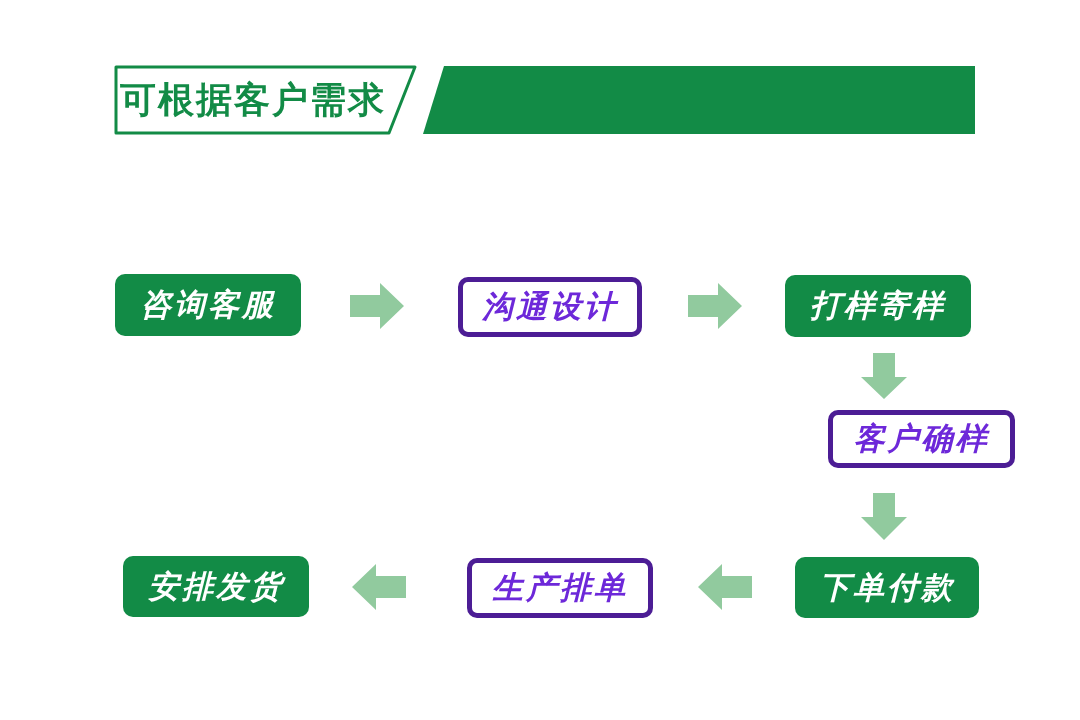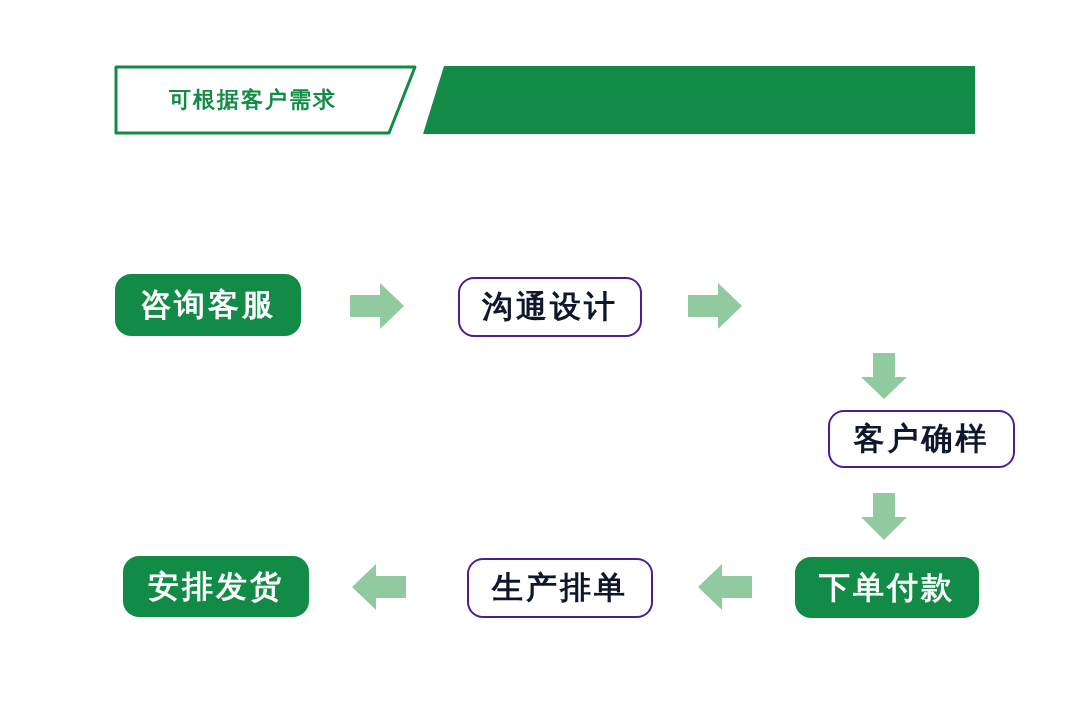--- a/index.html
+++ b/index.html
@@ -17,49 +17,50 @@
   .shape-layer {
     position: absolute;
     left: 0; top: 0;
     width: 1080px; height: 720px;
     pointer-events: none;
   }
   .hdr-label {
     position: absolute;
     display: flex; align-items: center; justify-content: center;
     font-weight: bold;
-    font-size: 22px;
+    font-size: 36px;
     letter-spacing: 2px;
     white-space: nowrap;
   }
   .hdr-left {
     left: 115px; top: 66px; width: 276px; height: 68px;
     color: #128b46;
   }
   .hdr-right {
     left: 435px; top: 66px; width: 540px; height: 68px;
     color: #ffffff;
   }
   .step {
     position: absolute;
     display: flex; align-items: center; justify-content: center;
     font-weight: bold;
     font-size: 31px;
     letter-spacing: 3px;
-    border-radius: 16px;
+    border-radius: 10px;
     white-space: nowrap;
+    font-style: italic;
   }
   .step.filled {
     background: #128b46;
     color: #ffffff;
   }
   .step.outline {
     background: #ffffff;
-    border: 2px solid #4c1d95;
-    color: #0f172a;
+    border: 5px solid #4c1d95;
+    color: #6d28d9;
   }
   .s1 { left: 115px; top: 274px; width: 186px; height: 62px; }
   .s2 { left: 458px; top: 277px; width: 184px; height: 60px; }
   .s3 { left: 785px; top: 275px; width: 186px; height: 62px; }
   .s4 { left: 792px; top: 410px; width: 187px; height: 58px; margin-left: 36px; }
   .s5 { left: 795px; top: 557px; width: 184px; height: 61px; }
   .s6 { left: 467px; top: 558px; width: 186px; height: 60px; }
   .s7 { left: 123px; top: 556px; width: 186px; height: 61px; }
 </style>
 </head>
@@ -85,20 +86,21 @@
 
     <polygon points="406,576 376,576 376,564 352,587 376,610 376,598 406,598" fill="#91ca9e"></polygon>
   </svg>
 
   <div class="hdr-label hdr-left">可根据客户需求</div>
 
   <div class="step filled s1">咨询客服</div>
 
   <div class="step outline s2">沟通设计</div>
 
+  <div class="step filled s3">打样寄样</div>
 
   <div class="step outline s4">客户确样</div>
 
   <div class="step filled s5">下单付款</div>
 
   <div class="step filled s7">安排发货</div>
 
   <div class="step outline s6">生产排单</div>
 
 </div>

